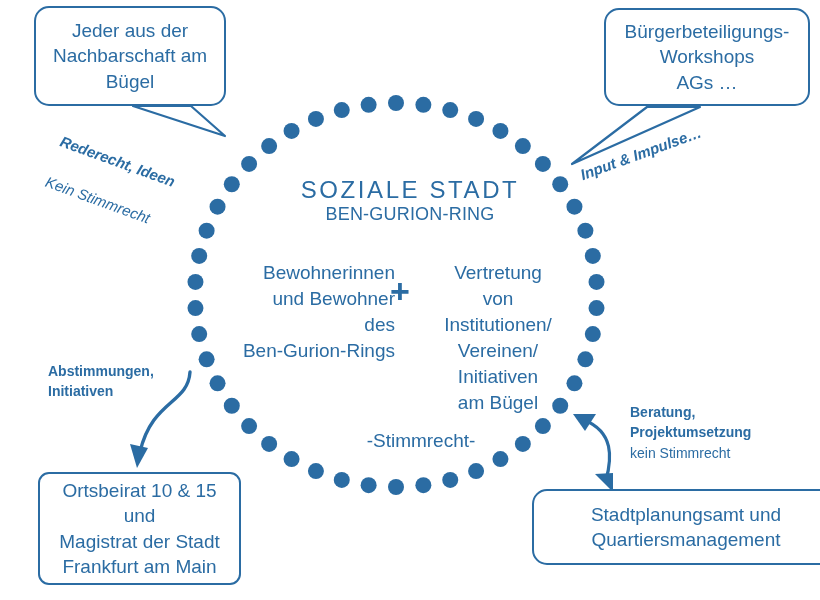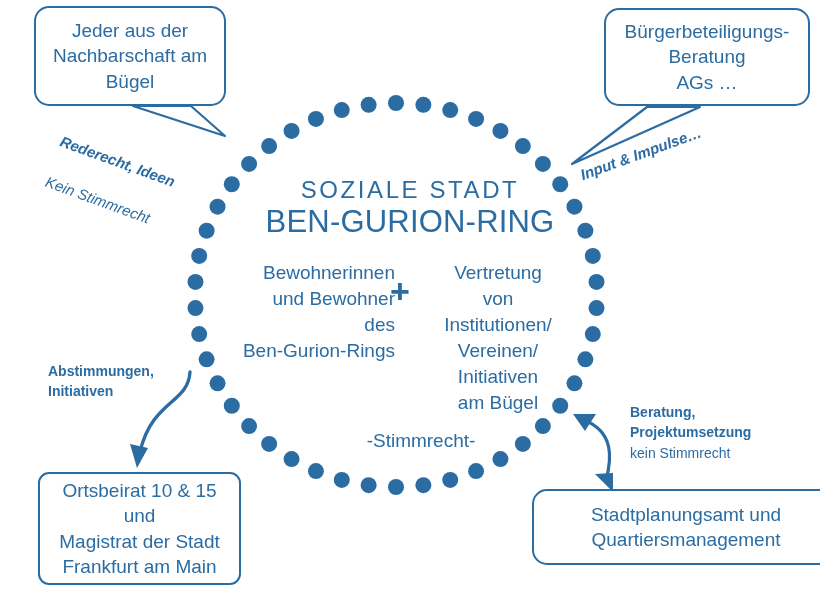--- a/index.html
+++ b/index.html
@@ -43,21 +43,21 @@
   #title-beirat{
     left:0;right:0;top:129px;
     font-size:37px;font-weight:bold;letter-spacing:2.5px;
   }
   #title-soziale{
     left:0;right:0;top:176px;
     font-size:24px;letter-spacing:2.6px;
   }
   #title-ring{
     left:0;right:0;top:204px;
-    font-size:31px;letter-spacing:0.2px;
+    font-size:18px;letter-spacing:0.2px;
   }
   #col-left{
     position:absolute;left:205px;top:260px;width:190px;
     text-align:right;font-size:19px;line-height:1.37;white-space:pre-line;
   }
   #col-right{
     position:absolute;left:408px;top:260px;width:180px;
     text-align:center;font-size:19px;line-height:1.37;white-space:pre-line;
   }
   #plus-sign{
@@ -164,21 +164,21 @@
   </svg>
 
   <div class="bubble" id="bubble-neighbourhood">
     <span class="txt">Jeder aus der
 Nachbarschaft am
 Bügel</span>
   </div>
 
   <div class="bubble" id="bubble-workshops">
     <span class="txt">Bürgerbeteiligungs-
-Beratung
+Workshops
 AGs …</span>
   </div>
 
   <div class="bubble" id="bubble-ortsbeirat">
     <span class="txt">Ortsbeirat 10 &amp; 15
 und
 Magistrat der Stadt
 Frankfurt am Main</span>
   </div>
 

